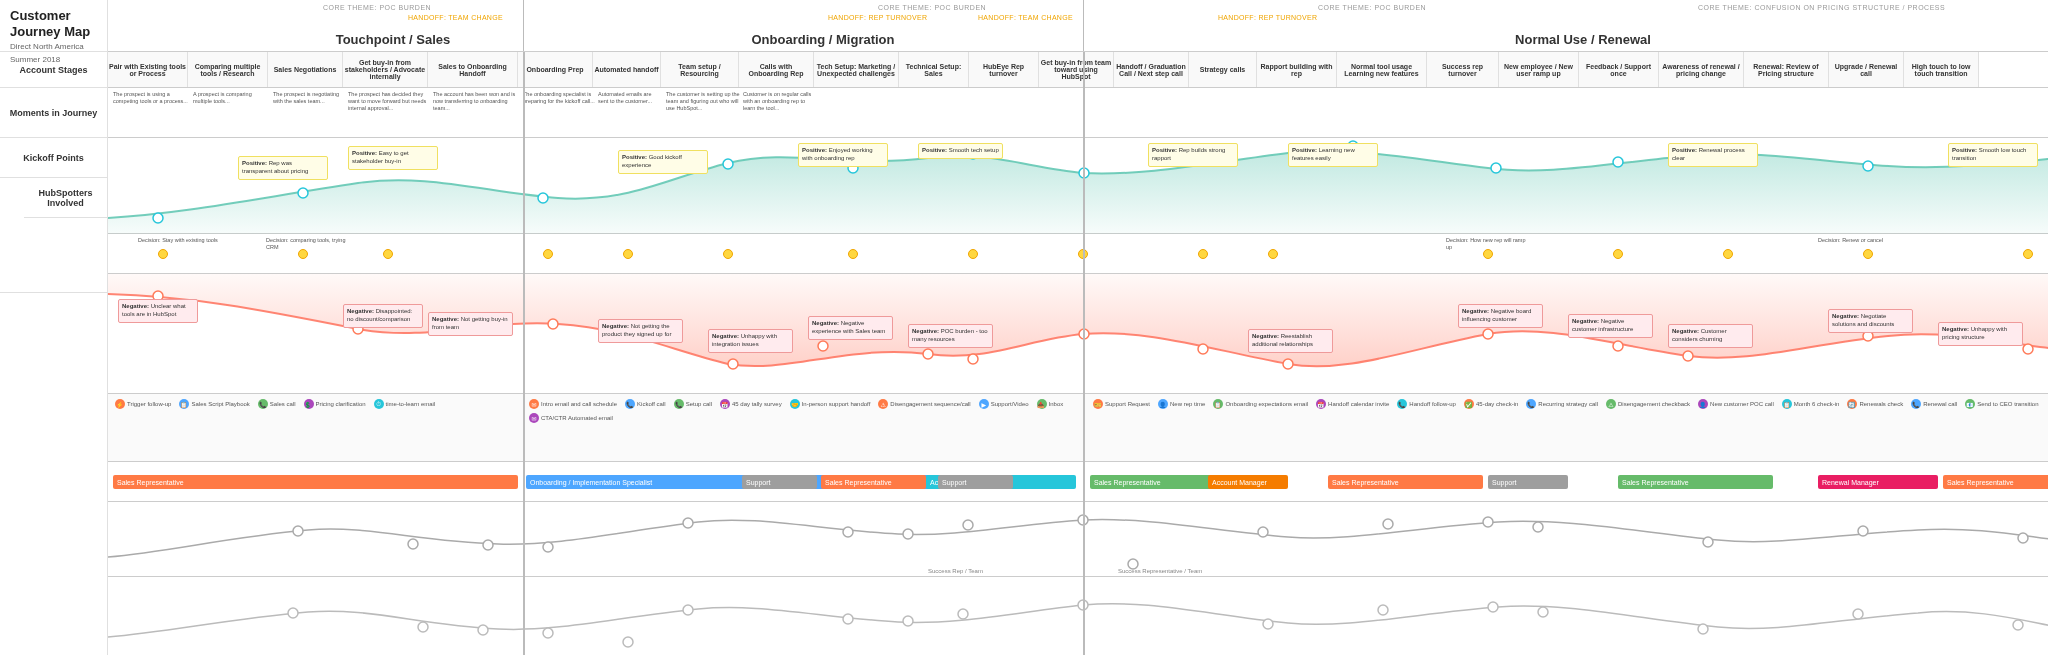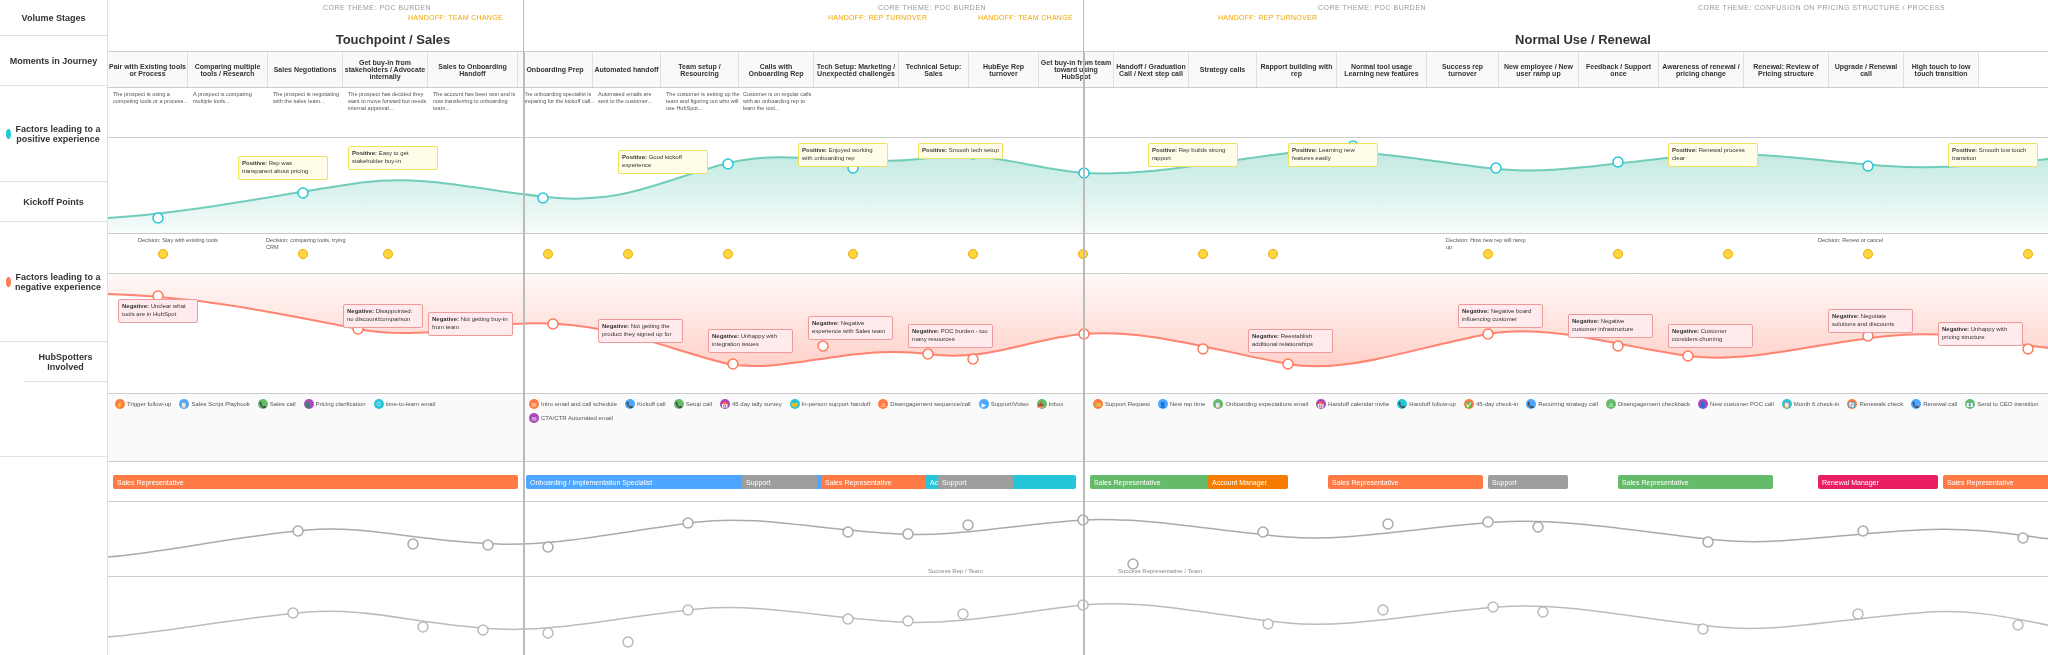--- a/index.html
+++ b/index.html
@@ -203,36 +203,33 @@
       width: 1px;
       background: #bbb;
     }
   </style>
 </head>
 <body>
 
 <div class="page-container">
 
   <div class="sidebar">
+    <div class="sidebar-header">
+      <div class="sidebar-title">Customer Journey Map</div>
+      <div class="sidebar-subtitle">Direct North America</div>
+      <div class="sidebar-subtitle">Summer 2018</div>
+    </div>
     <div class="sidebar-row journey-stages">
-      <span>Volume Stages</span>
+      <span>Account Stages</span>
     </div>
     <div class="sidebar-row moments">
       <span>Moments in Journey</span>
     </div>
-    <div class="sidebar-row positive">
-      <span class="dot-indicator" style="background:#26c6da;vertical-align:middle;"></span>
-      <span>Factors leading to a positive experience</span>
-    </div>
     <div class="sidebar-row decision">
       <span>Kickoff Points</span>
-    </div>
-    <div class="sidebar-row negative">
-      <span class="dot-indicator" style="background:#ff7a59;vertical-align:middle;"></span>
-      <span>Factors leading to a negative experience</span>
     </div>
     <div class="sidebar-row hubspotters">
       <span>HubSpotters Involved</span>
     </div>
     <div class="sidebar-row volume" style="height:75px;"></div>
   </div>
 
   <div class="main-content">
     <div class="journey-map">
 
@@ -242,20 +239,21 @@
         <span class="phase-tag" style="left:770px;">CORE THEME: POC BURDEN</span>
         <span class="phase-tag" style="left:1210px;">CORE THEME: POC BURDEN</span>
         <span class="phase-tag" style="left:1590px;">CORE THEME: CONFUSION ON PRICING STRUCTURE / PROCESS</span>
 
         <span class="handoff-tag" style="left:300px;">HANDOFF: TEAM CHANGE</span>
         <span class="handoff-tag" style="left:720px;">HANDOFF: REP TURNOVER</span>
         <span class="handoff-tag" style="left:870px;">HANDOFF: TEAM CHANGE</span>
         <span class="handoff-tag" style="left:1110px;">HANDOFF: REP TURNOVER</span>
 
         <div style="position:absolute;bottom:4px;left:120px;font-size:13px;font-weight:bold;color:#333;width:330px;text-align:center;">Touchpoint / Sales</div>
+        <div style="position:absolute;bottom:4px;left:450px;font-size:13px;font-weight:bold;color:#333;width:530px;text-align:center;">Onboarding / Migration</div>
         <div style="position:absolute;bottom:4px;left:1000px;font-size:13px;font-weight:bold;color:#333;width:950px;text-align:center;">Normal Use / Renewal</div>
 
         <div class="section-divider" style="left:415px;top:0;bottom:0;"></div>
         <div class="section-divider" style="left:975px;top:0;bottom:0;"></div>
       </div>
 
       <div style="position:absolute;top:52px;left:0;width:1950px;height:36px;border-bottom:1px solid #ccc;display:flex;">
 
         <div class="stage-cell" style="width:80px;font-size:7px;">Pair with Existing tools or Process</div>
         <div class="stage-cell" style="width:80px;font-size:7px;">Comparing multiple tools / Research</div>

